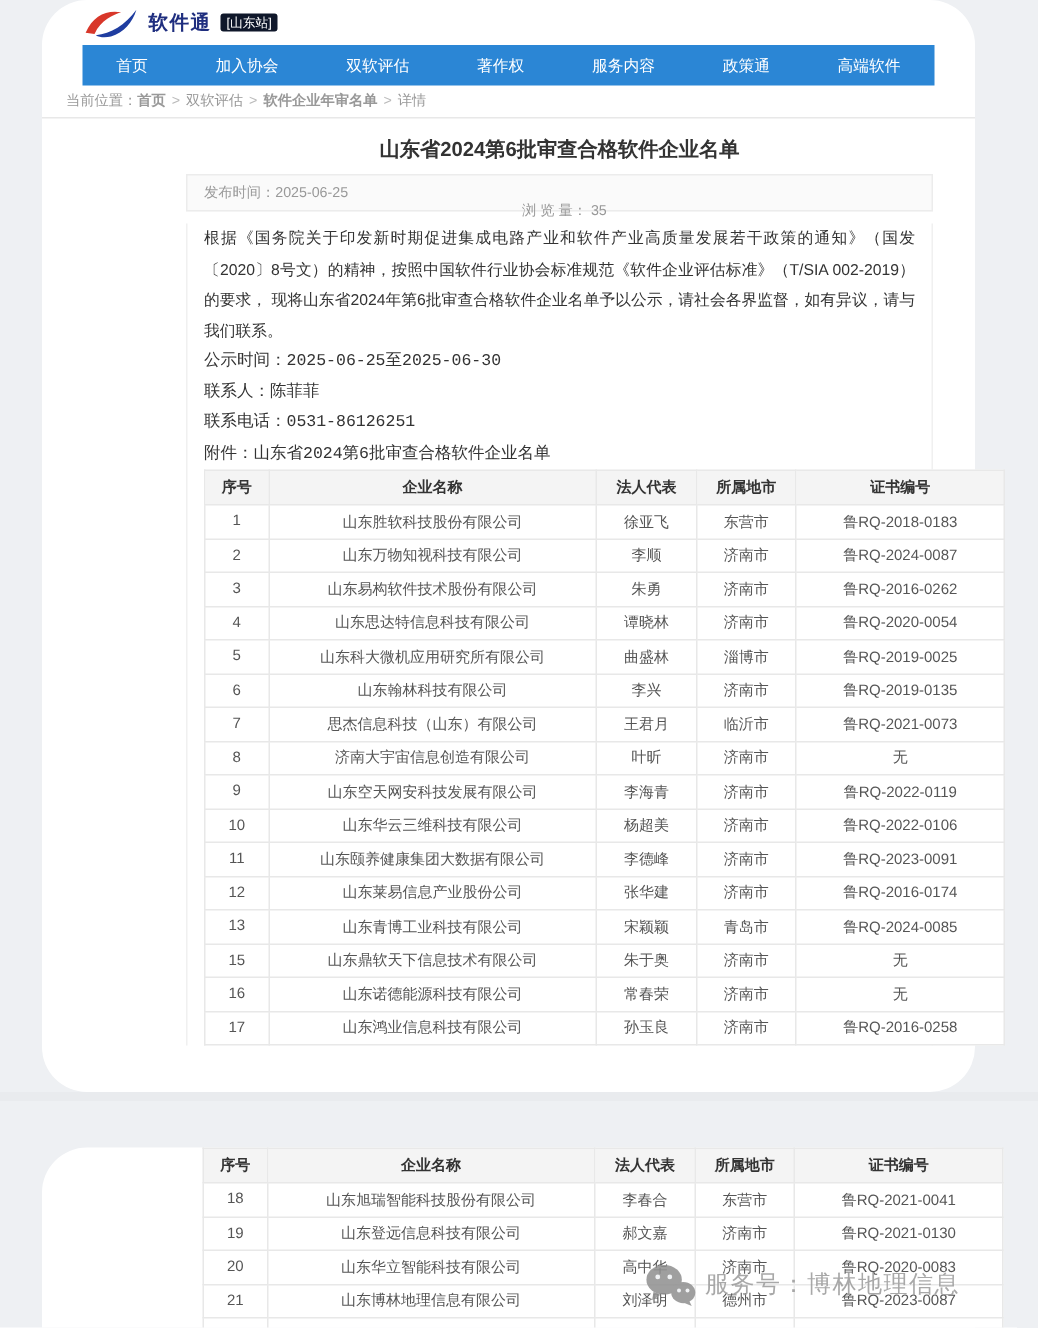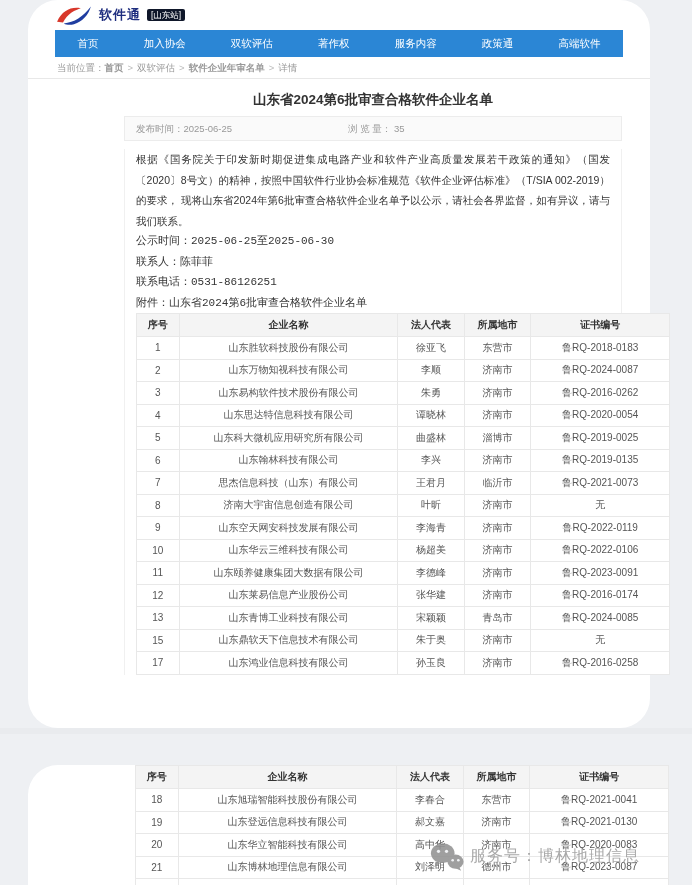--- a/index.html
+++ b/index.html
@@ -13,31 +13,31 @@
   .sheet1{height:728px;}
   .page-band{width:692px;height:6px;background:#e9ebee;}
   .sheet2{height:151px;}
 
   
   .logo-row{height:30px;display:flex;align-items:center;padding-left:27px;gap:6px;}
   .brand{font-size:13px;font-weight:bold;color:#1f2e7f;letter-spacing:1px;}
   .station-badge{background:#0f172a;color:#fff;font-size:8.5px;padding:1.5px 4px;border-radius:2px;line-height:1;}
   .main-nav{height:27px;background:#2b86d5;margin:0 27px;display:flex;align-items:center;justify-content:space-around;}
   .nav-item{color:#ffffff;font-size:10.5px;text-decoration:none;cursor:pointer;white-space:nowrap;}
-  .breadcrumb{height:21px;line-height:21px;border-bottom:1px solid #e8e8e8;padding-left:29px;font-size:9.5px;color:#999;}
+  .breadcrumb{height:21px;line-height:21px;border-bottom:1px solid #e8e8e8;padding-left:16px;font-size:9.5px;color:#999;}
   .crumb-strong{color:#555;font-weight:bold;}
   .crumb-sep{margin:0 4px;color:#bbb;}
   .crumb{color:#999;text-decoration:none;}
 
   
   .article{margin-left:96px;width:498px;}
   .title{font-size:13.5px;font-weight:bold;color:#333;text-align:center;margin:11px 0 0;height:20px;line-height:20px;}
   .meta-bar{margin-top:6px;height:23px;background:#fafafa;border:1px solid #ececec;position:relative;font-size:9.5px;color:#999;line-height:23px;}
   .meta-publish{padding-left:11px;}
-  .meta-views{position:absolute;left:223px;top:0;}
+  .meta-views{position:absolute;left:223px;top:12px;}
   .attach-box{margin-top:8px;border-left:1px solid #f0f0f0;border-right:1px solid #f0f0f0;}
   .para{margin:0 11px;font-size:10.5px;color:#333;line-height:20.5px;text-align:justify;}
   .info-line{margin:0 11px;font-size:11px;color:#333;line-height:20.5px;font-family:Liberation Mono, monospace;}
 
   
   .data-table{border-collapse:collapse;margin-left:11px;width:534px;font-size:10px;table-layout:fixed;background:#fff;}
   .sheet2 .data-table{margin-left:107px;margin-top:31px;}
   .data-table th,.data-table td{border:1px solid #e8e8e8;text-align:center;padding:0 2px;overflow:hidden;white-space:nowrap;}
   .data-table th{height:22px;background:#f4f4f4;color:#333;font-weight:bold;}
   .data-table td{height:21.5px;color:#555;}
@@ -200,20 +200,27 @@
               <td>鲁RQ-2024-0085</td>
             </tr>
             <tr>
               <td>15</td>
               <td>山东鼎软天下信息技术有限公司</td>
               <td>朱于奥</td>
               <td>济南市</td>
               <td>无</td>
             </tr>
             <tr>
+              <td>16</td>
+              <td>山东诺德能源科技有限公司</td>
+              <td>常春荣</td>
+              <td>济南市</td>
+              <td>无</td>
+            </tr>
+            <tr>
               <td>17</td>
               <td>山东鸿业信息科技有限公司</td>
               <td>孙玉良</td>
               <td>济南市</td>
               <td>鲁RQ-2016-0258</td>
             </tr>
           </tbody>
         </table>
     </div>
   </div>

